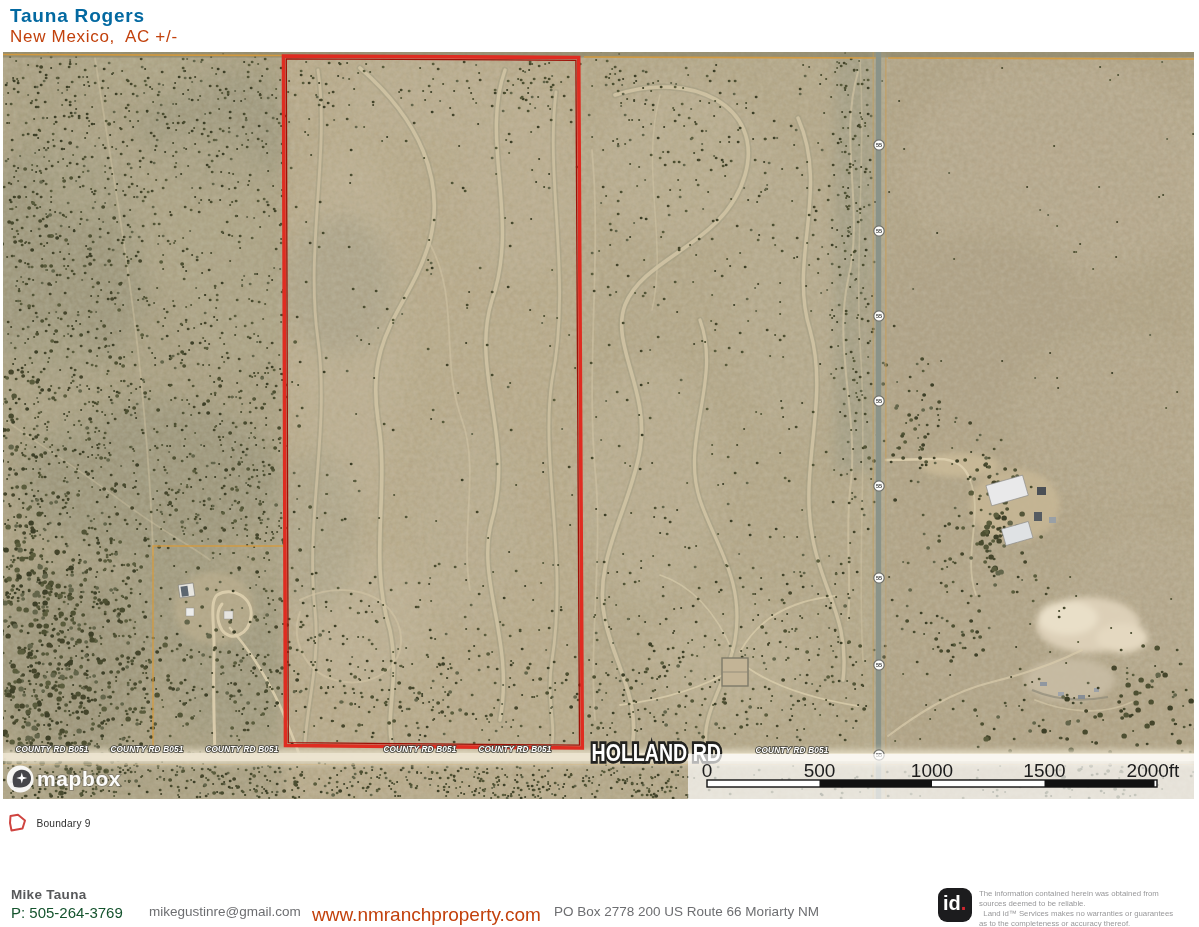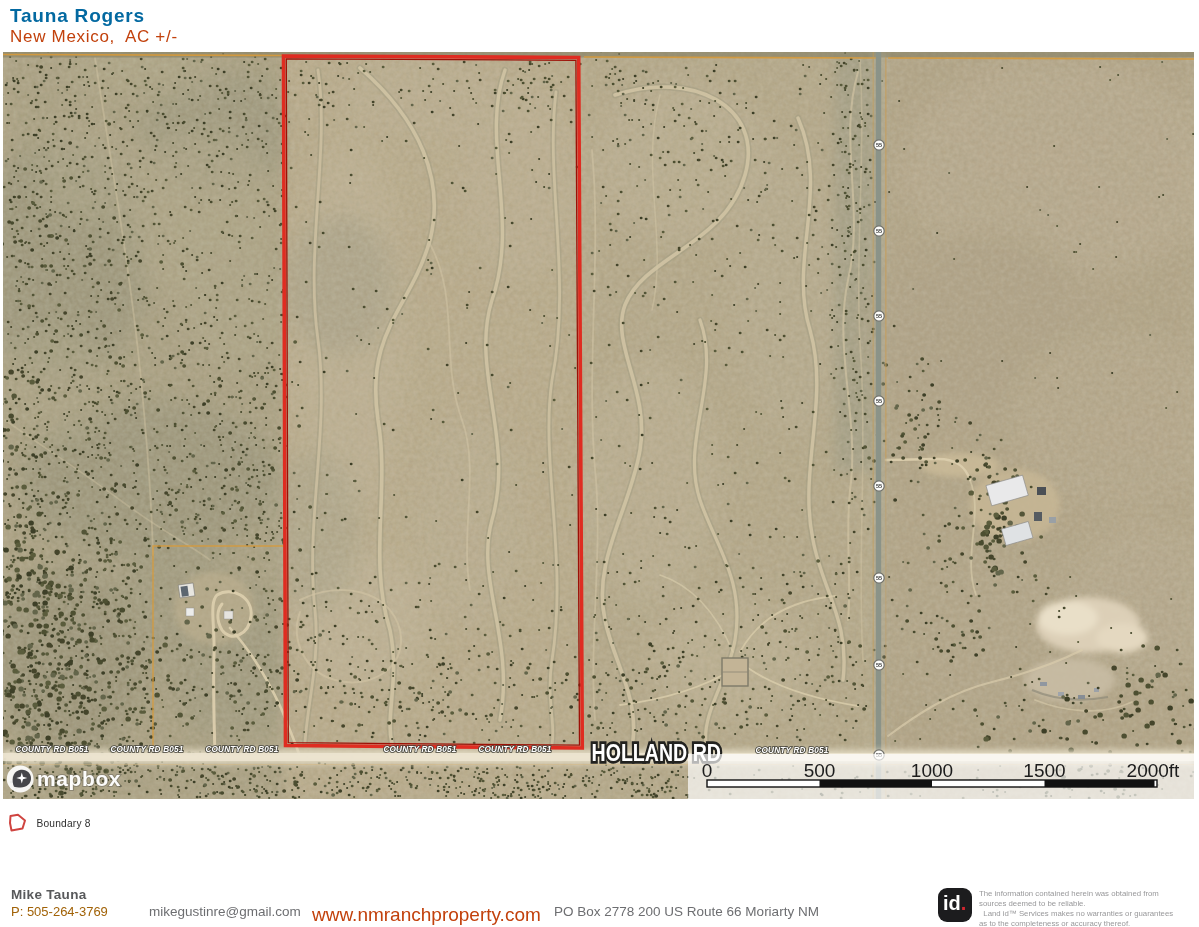--- a/index.html
+++ b/index.html
@@ -412,25 +412,25 @@
 <rect x="819.5" y="780" width="112.5" height="7" fill="#111"></rect>
 <rect x="1044.5" y="780" width="110" height="7" fill="#111"></rect>
 </g>
 </g>
 </svg>
 
 <svg class="abs" style="left:8px;top:812px;" width="26" height="24" viewBox="0 0 26 24">
 <polygon points="2.5,4 10,2.8 17,8.5 14.5,16.5 3.5,18.5 2,11" fill="none" stroke="#cf4440" stroke-width="2" stroke-linejoin="round"></polygon>
 </svg>
 
-<div class="abs" style="left:36.5px;top:818px;font-size:10.2px;color:#2f2f2f;letter-spacing:0.2px;">Boundary 8</div>
+<div class="abs" style="left:36.5px;top:818px;font-size:10.2px;color:#2f2f2f;letter-spacing:0.2px;">Boundary 9</div>
 
 <div class="abs" style="left:11px;top:887px;font-size:13.5px;font-weight:bold;color:#58595b;letter-spacing:0.3px;">Mike Tauna</div>
 
-<div class="abs" style="left:11px;top:904px;font-size:13px;color:#a16207;text-align:right;">P: 505-264-3769</div>
+<div class="abs" style="left:11px;top:904px;font-size:15px;color:#14532d;text-align:right;">P: 505-264-3769</div>
 
 <div class="abs" style="left:149px;top:904px;font-size:13.5px;color:#6d6e71;">mikegustinre@gmail.com</div>
 
 <div class="abs" style="left:312px;top:904px;font-size:19px;color:#c2410c;">www.nmranchproperty.com</div>
 
 <div class="abs" style="left:518px;top:904px;font-size:13.5px;color:#6d6e71;margin-left:36px;">PO Box 2778 200 US Route 66 Moriarty NM</div>
 
 <div class="abs" style="left:938px;top:888px;width:34px;height:34px;background:#1c1c1e;border-radius:9px;">
 <div style="position:absolute;left:5px;top:4px;font-size:20px;font-weight:bold;color:#ffffff;letter-spacing:0;">id<span style="color:#d22630;">.</span></div>
 </div>

